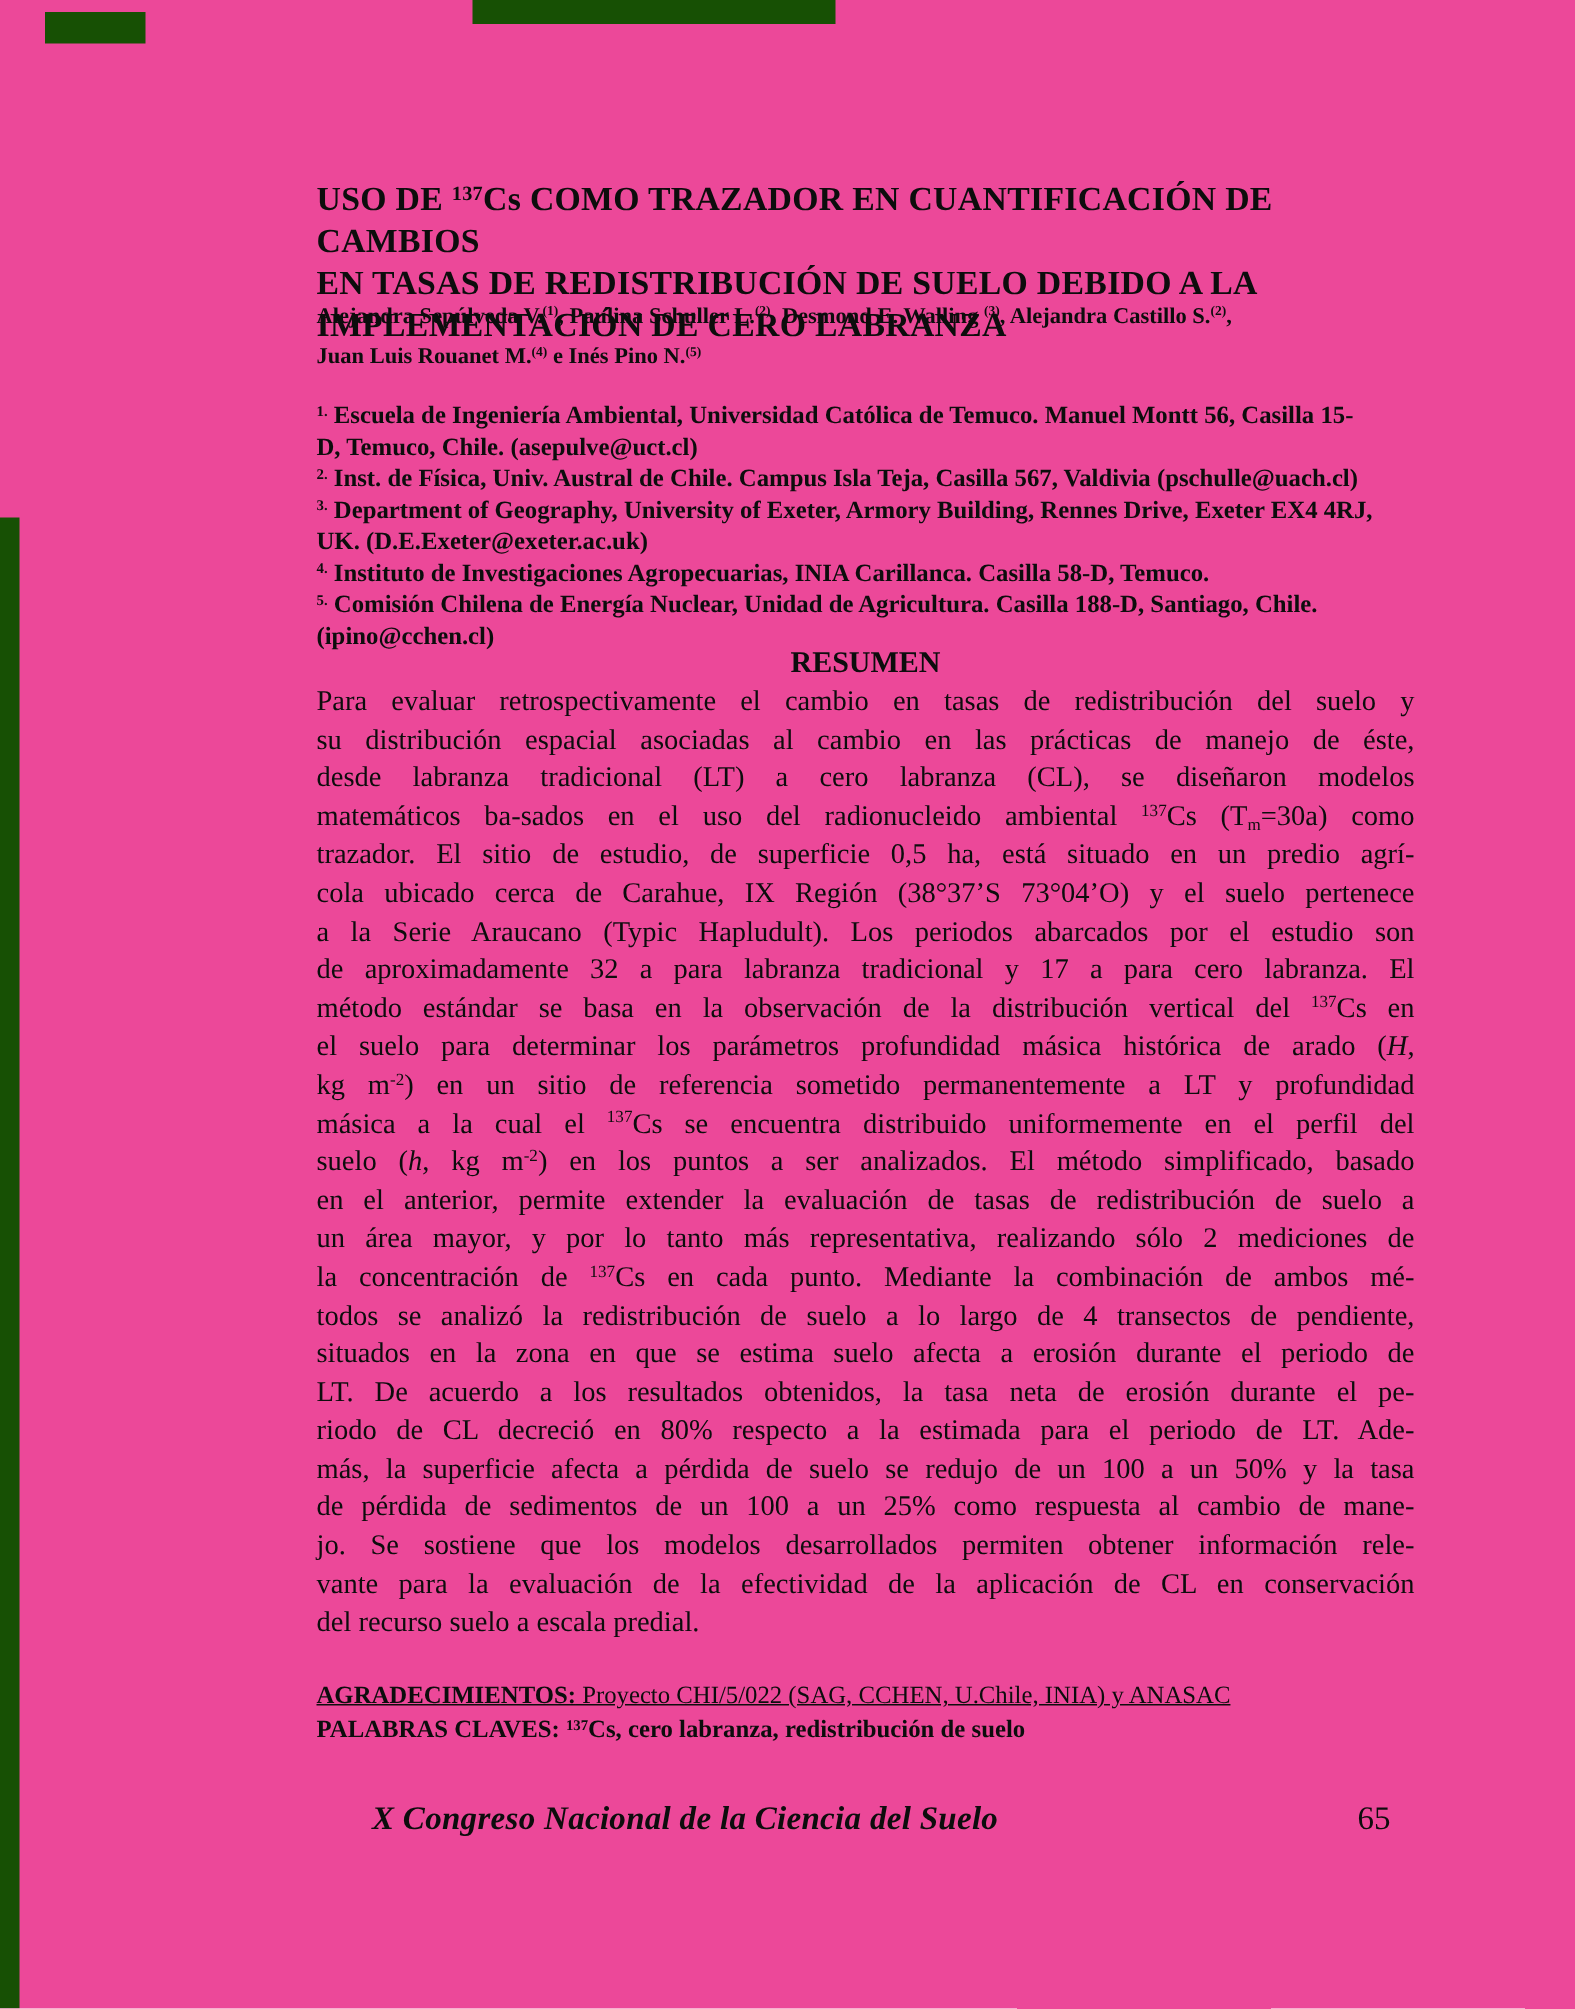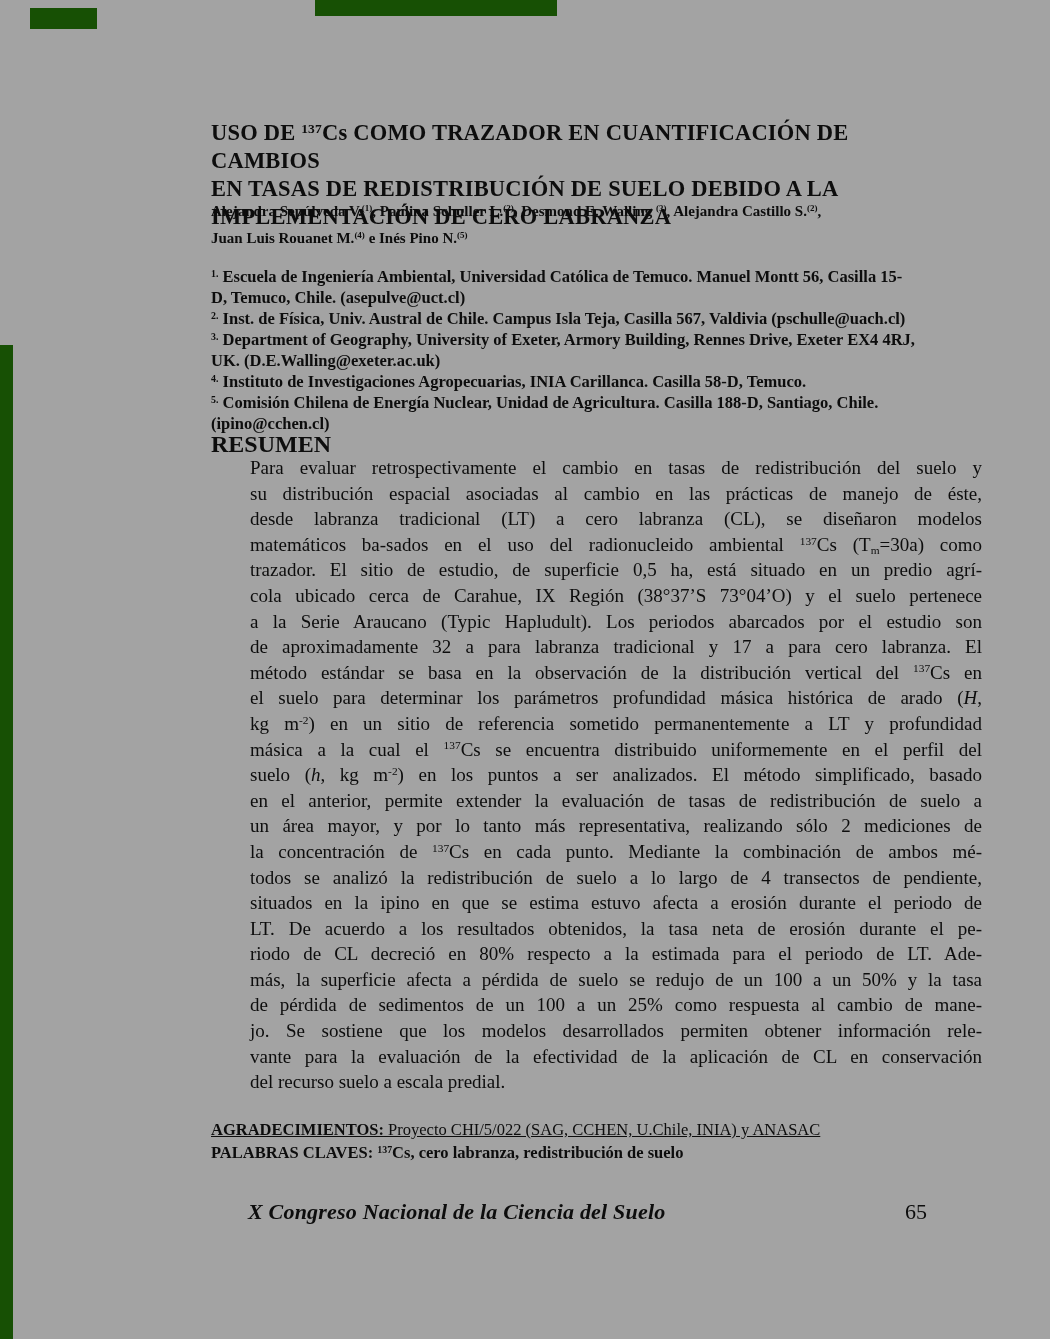--- a/index.html
+++ b/index.html
@@ -1,17 +1,17 @@
 <!DOCTYPE html>
 <html style="--artifact: #175004;"><head>
 <meta charset="utf-8">
 <style>
   html,body{margin:0;padding:0;background:#ffffff;}
   .page{
-    position:relative;width:1050px;height:1339px;background:#a3a3a3;
+    position:relative;width:1050px;height:1339px;background:#ec4899;
     font-family:"Liberation Serif", serif;color:#0d0d0d;overflow:hidden;
   }
   .artifact{position:absolute;background:var(--artifact,#175004);}
   .artifact-top-left{left:30px;top:8px;width:67px;height:21px;}
   .artifact-top{left:315px;top:0;width:242px;height:16px;}
   .artifact-left{left:0;top:345px;width:13px;height:994px;}
 
   .title{
     position:absolute;left:211px;top:119px;width:732px;margin:0;
     font-size:22.5px;font-weight:bold;line-height:28px;letter-spacing:.2px;
@@ -19,25 +19,25 @@
   .authors{
     position:absolute;left:211px;top:198px;width:736px;
     font-size:15px;font-weight:bold;line-height:27px;
   }
   .affiliations{
     position:absolute;left:211px;top:266px;width:744px;
     font-size:16.5px;font-weight:bold;line-height:21px;
   }
   .resumen{
     position:absolute;left:211px;top:431px;width:732px;margin:0;
-    font-size:24px;font-weight:bold;
+    text-align:center;font-size:20px;font-weight:bold;
   }
   .abstract{
     position:absolute;left:211px;top:455px;width:732px;
-    font-size:19px;line-height:25.6px;margin-left:39px;
+    font-size:19px;line-height:25.6px;
   }
   .abstract .line.j{text-align:justify;text-align-last:justify;text-justify:inter-word;}
   .acks,.keywords{
     position:absolute;left:211px;width:744px;margin:0;font-size:16.5px;line-height:22px;
   }
   .acks{top:1119px;text-decoration:underline;}
   .keywords{top:1142px;font-weight:bold;}
   .footer-title{
     position:absolute;left:248px;top:1199px;
     font-size:22px;font-weight:bold;font-style:italic;letter-spacing:.2px;
@@ -63,21 +63,21 @@
   <div class="authors">
       <div class="line">Alejandra Sepúlveda V.<sup>(1)</sup>, Paulina Schuller L.<sup>(2)</sup>, Desmond E. Walling <sup>(3)</sup>, Alejandra Castillo S.<sup>(2)</sup>,</div>
       <div class="line">Juan Luis Rouanet M.<sup>(4)</sup> e Inés Pino N.<sup>(5)</sup></div>
     </div>
 
   <div class="affiliations">
       <div class="line"><sup>1.</sup> Escuela de Ingeniería Ambiental, Universidad Católica de Temuco. Manuel Montt 56, Casilla 15-</div>
       <div class="line">D, Temuco, Chile. (asepulve@uct.cl)</div>
       <div class="line"><sup>2.</sup> Inst. de Física, Univ. Austral de Chile. Campus Isla Teja, Casilla 567, Valdivia (pschulle@uach.cl)</div>
       <div class="line"><sup>3.</sup> Department of Geography, University of Exeter, Armory Building, Rennes Drive, Exeter EX4 4RJ,</div>
-      <div class="line">UK. (D.E.Walling@exeter.ac.uk)</div>
+      <div class="line">UK. (D.E.Exeter@exeter.ac.uk)</div>
       <div class="line"><sup>4.</sup> Instituto de Investigaciones Agropecuarias, INIA Carillanca. Casilla 58-D, Temuco.</div>
       <div class="line"><sup>5.</sup> Comisión Chilena de Energía Nuclear, Unidad de Agricultura. Casilla 188-D, Santiago, Chile.</div>
       <div class="line">(ipino@cchen.cl)</div>
     </div>
 
   <h2 class="resumen">RESUMEN</h2>
 
   <div class="abstract">
       <div class="line j">Para evaluar retrospectivamente el cambio en tasas de redistribución del suelo y</div>
       <div class="line j">su distribución espacial asociadas al cambio en las prácticas de manejo de éste,</div>
@@ -89,21 +89,21 @@
       <div class="line j">de aproximadamente 32 a para labranza tradicional y 17 a para cero labranza. El</div>
       <div class="line j">método estándar se basa en la observación de la distribución vertical del <sup>137</sup>Cs en</div>
       <div class="line j">el suelo para determinar los parámetros profundidad másica histórica de arado (<i>H</i>,</div>
       <div class="line j">kg m<sup>-2</sup>) en un sitio de referencia sometido permanentemente a LT y profundidad</div>
       <div class="line j">másica a la cual el <sup>137</sup>Cs se encuentra distribuido uniformemente en el perfil del</div>
       <div class="line j">suelo (<i>h</i>, kg m<sup>-2</sup>) en los puntos a ser analizados. El método simplificado, basado</div>
       <div class="line j">en el anterior, permite extender la evaluación de tasas de redistribución de suelo a</div>
       <div class="line j">un área mayor, y por lo tanto más representativa, realizando sólo 2 mediciones de</div>
       <div class="line j">la concentración de <sup>137</sup>Cs en cada punto. Mediante la combinación de ambos mé-</div>
       <div class="line j">todos se analizó la redistribución de suelo a lo largo de 4 transectos de pendiente,</div>
-      <div class="line j">situados en la ipino en que se estima estuvo afecta a erosión durante el periodo de</div>
+      <div class="line j">situados en la zona en que se estima suelo afecta a erosión durante el periodo de</div>
       <div class="line j">LT. De acuerdo a los resultados obtenidos, la tasa neta de erosión durante el pe-</div>
       <div class="line j">riodo de CL decreció en 80% respecto a la estimada para el periodo de LT. Ade-</div>
       <div class="line j">más, la superficie afecta a pérdida de suelo se redujo de un 100 a un 50% y la tasa</div>
       <div class="line j">de pérdida de sedimentos de un 100 a un 25% como respuesta al cambio de mane-</div>
       <div class="line j">jo. Se sostiene que los modelos desarrollados permiten obtener información rele-</div>
       <div class="line j">vante para la evaluación de la efectividad de la aplicación de CL en conservación</div>
       <div class="line">del recurso suelo a escala predial.</div>
     </div>
 
   <p class="acks"><b>AGRADECIMIENTOS:</b><span> Proyecto CHI/5/022 (SAG, CCHEN, U.Chile, INIA) y ANASAC</span></p>

